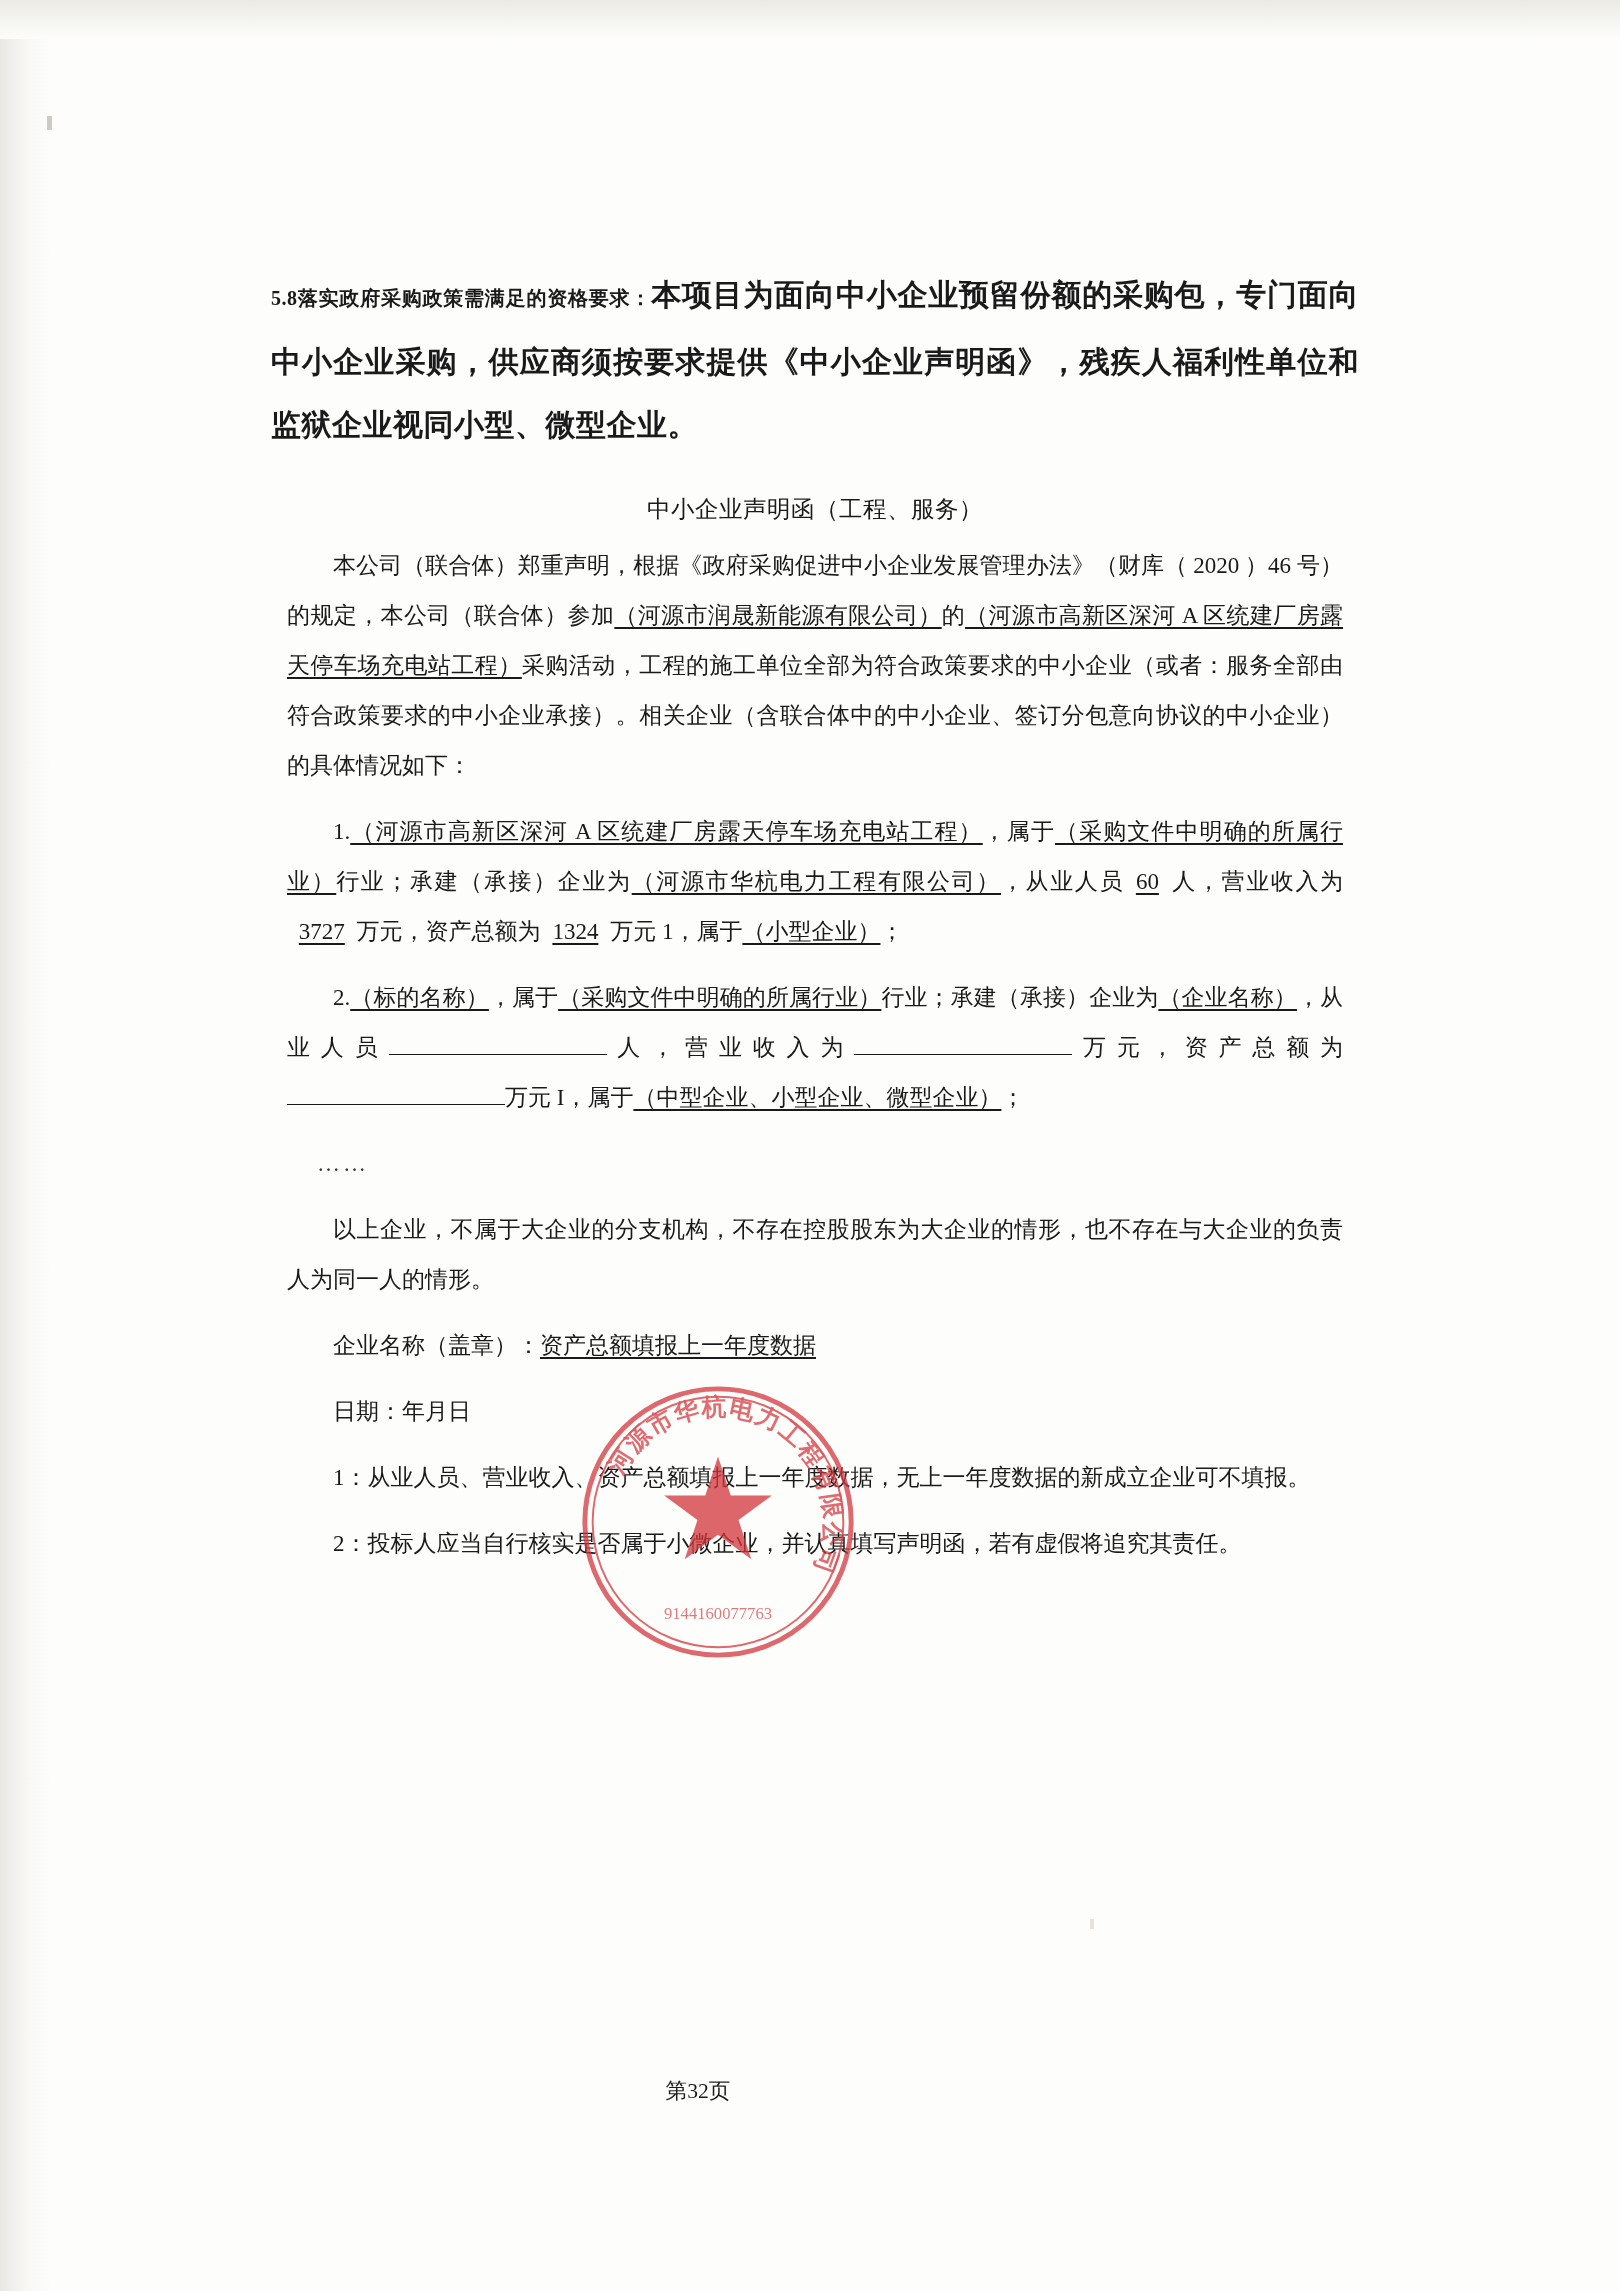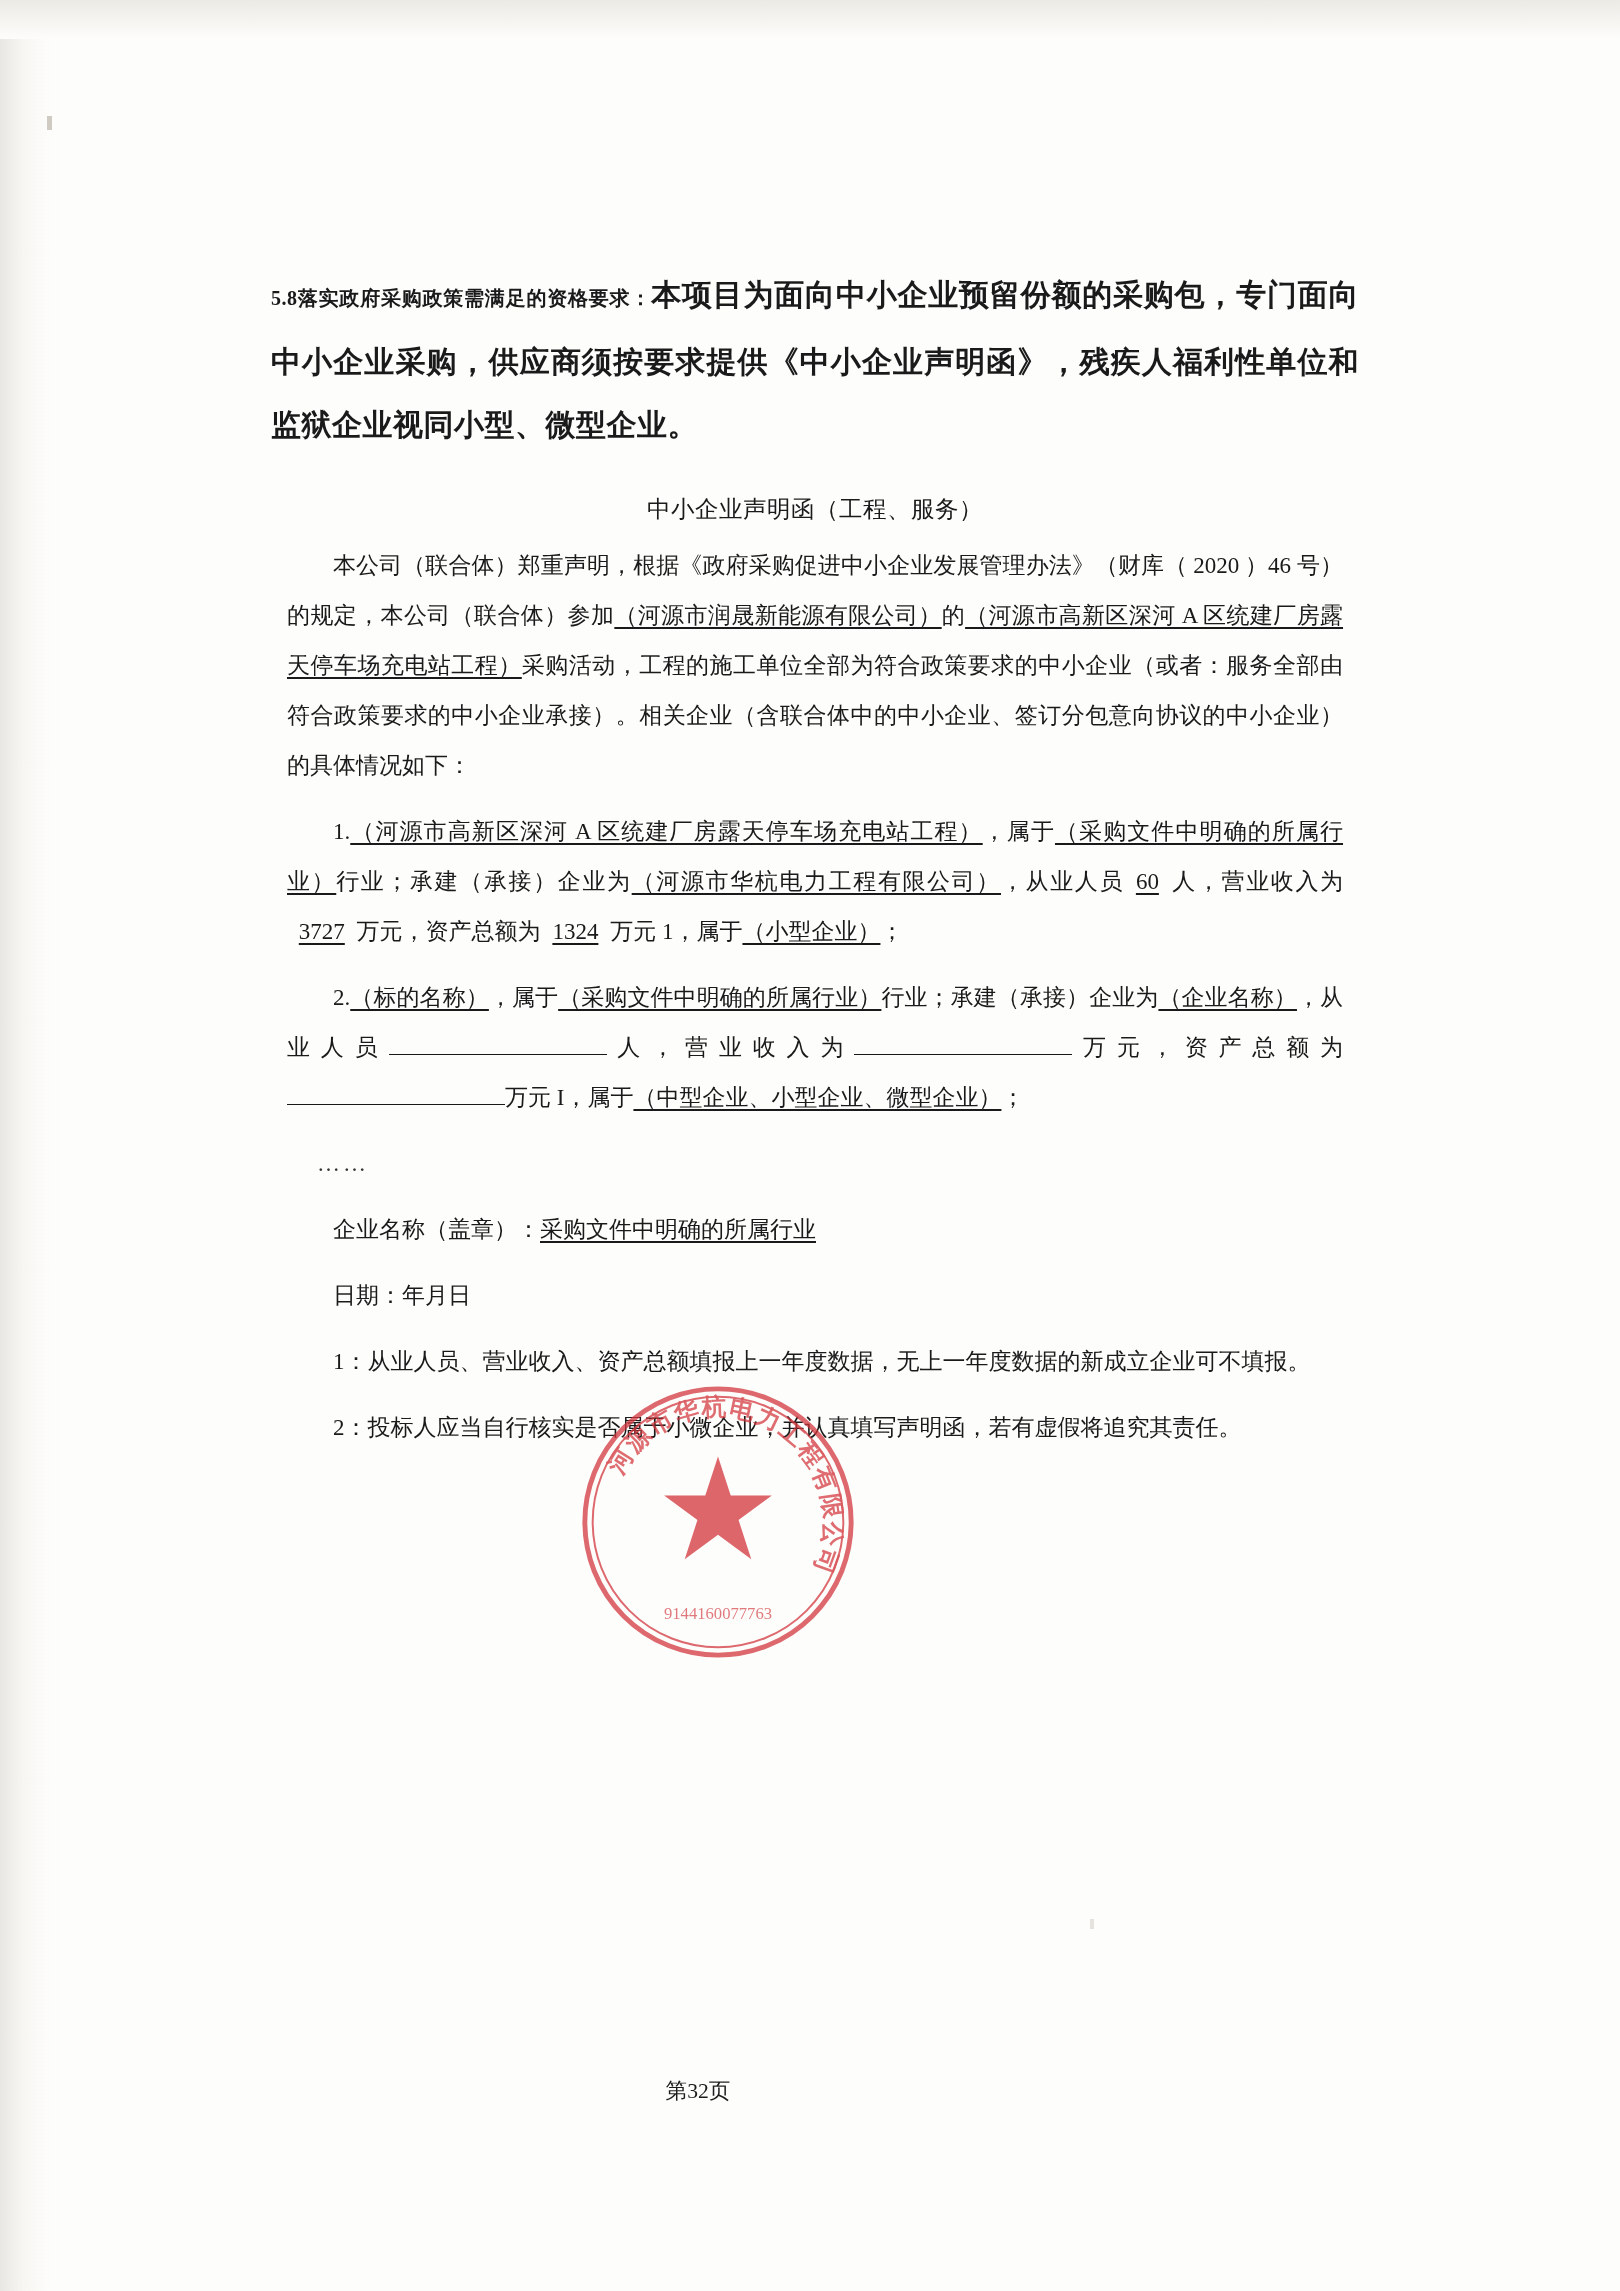--- a/index.html
+++ b/index.html
@@ -142,24 +142,25 @@
     <p class="body indent">
       <span>1.</span><span class="u">（河源市高新区深河 A 区统建厂房露天停车场充电站工程）</span><span>，属于</span><span class="u">（采购文件中明确的所属行业）</span><span>行业；承建（承接）企业为</span><span class="u">（河源市华杭电力工程有限公司）</span><span>，从业人员</span><span class="u" style="padding:0 11.8px;">60</span><span>人，营业收入为</span><span class="u" style="padding:0 11.8px;">3727</span><span>万元，资产总额为</span><span class="u" style="padding:0 11.8px;">1324</span><span>万元 1，属于</span><span class="u">（小型企业）</span><span>；</span>
     </p>
 
     <p class="body indent">
       <span>2.</span><span class="u">（标的名称）</span><span>，属于</span><span class="u">（采购文件中明确的所属行业）</span><span>行业；承建（承接）企业为</span><span class="u">（企业名称）</span><span>，从业人员</span><span class="blank w-long"></span><span>人，营业收入为</span><span class="blank w-long"></span><span>万元，资产总额为</span><span class="blank w-long"></span><span>万元 I，属于</span><span class="u">（中型企业、小型企业、微型企业）</span><span>；</span>
     </p>
 
     <p class="ellipsis">……</p>
 
-
-
-    <p class="body indent">
-      <span>企业名称（盖章）：</span><span class="u">采购文件中明确的所属行业</span>
+    <p class="body indent">以上企业，不属于大企业的分支机构，不存在控股股东为大企业的情形，也不存在与大企业的负责人为同一人的情形。</p>
+
+
+    <p class="body indent">
+      <span>企业名称（盖章）：</span><span class="u">资产总额填报上一年度数据</span>
     </p>
 
     <p class="body indent">日期：年月日</p>
 
     <p class="body indent">1：从业人员、营业收入、资产总额填报上一年度数据，无上一年度数据的新成立企业可不填报。</p>
 
     <p class="body indent">2：投标人应当自行核实是否属于小微企业，并认真填写声明函，若有虚假将追究其责任。</p>
 
   </div>
 

